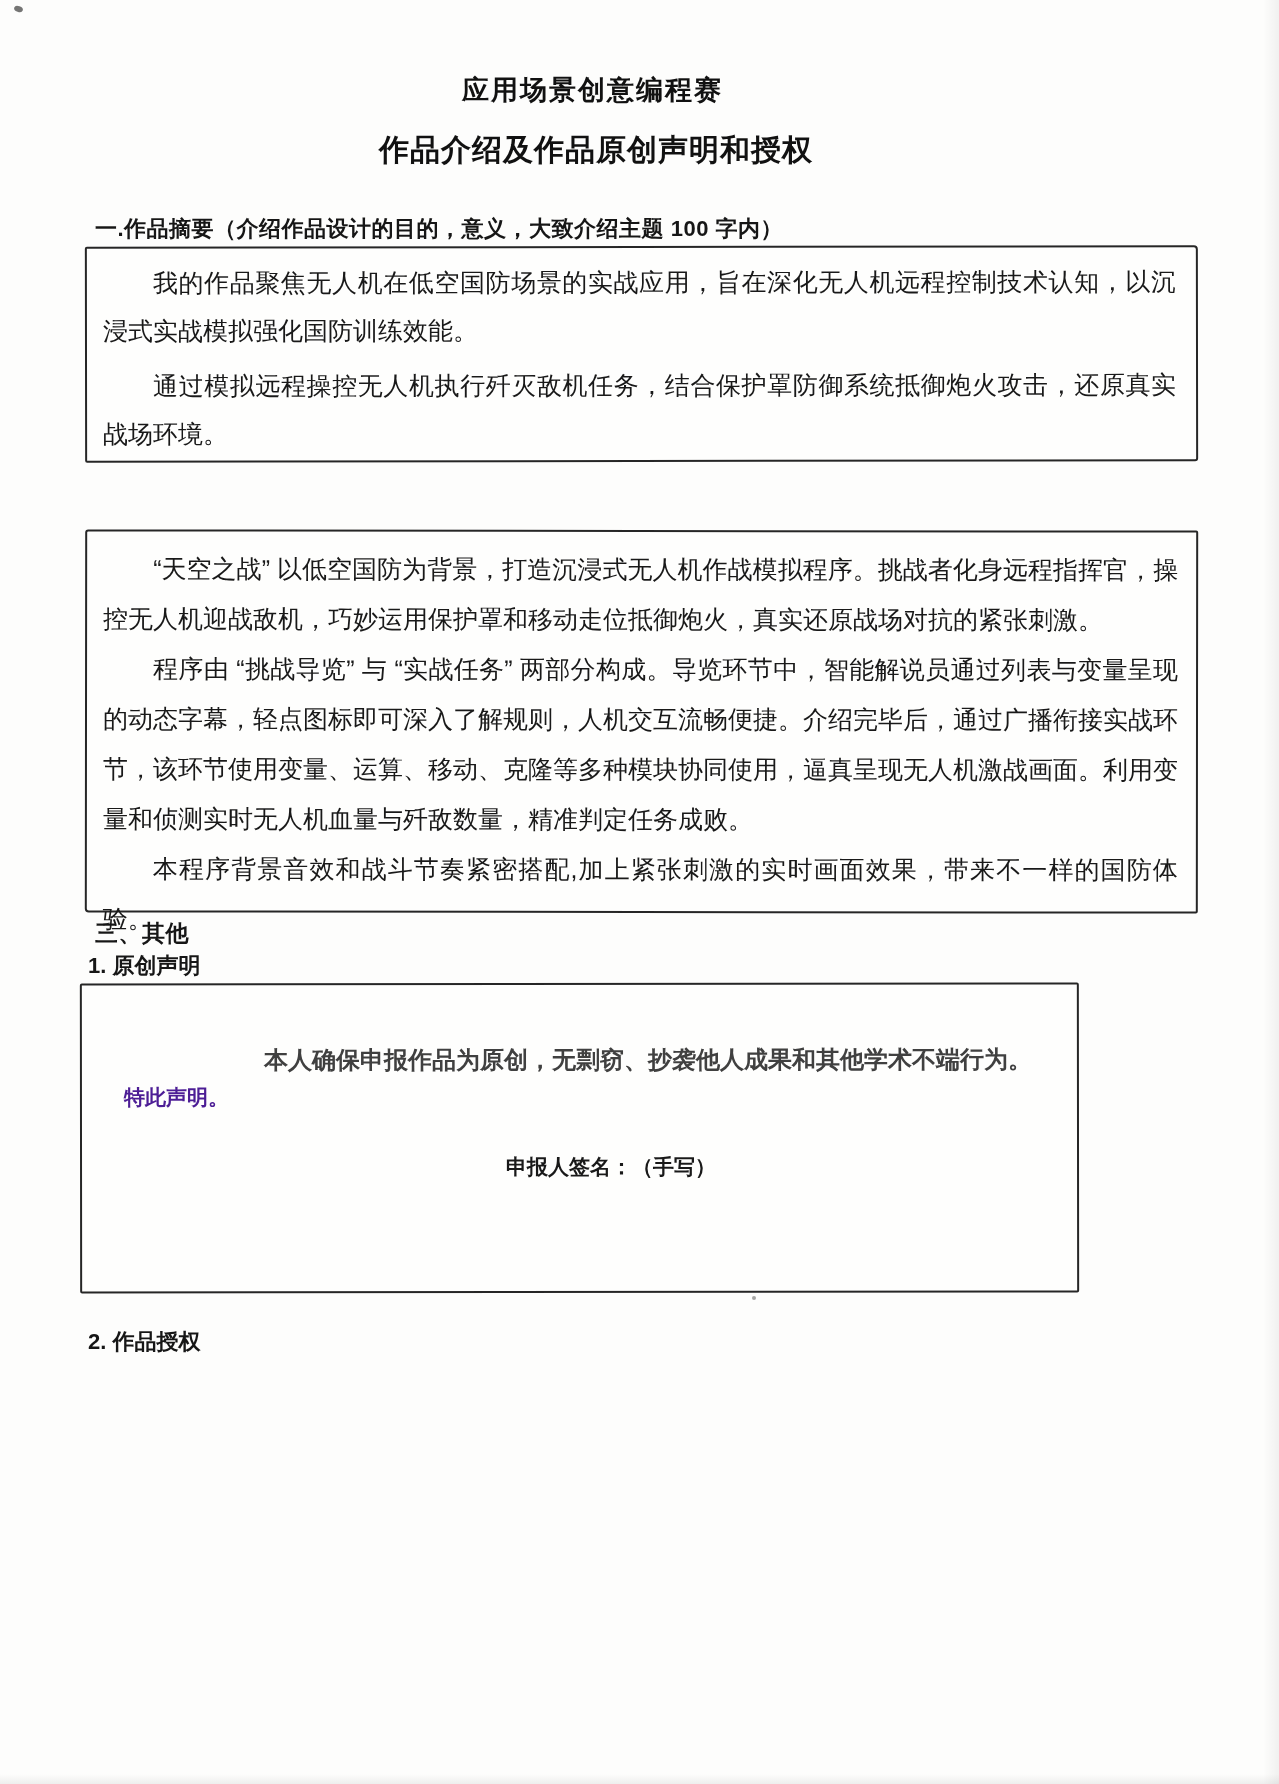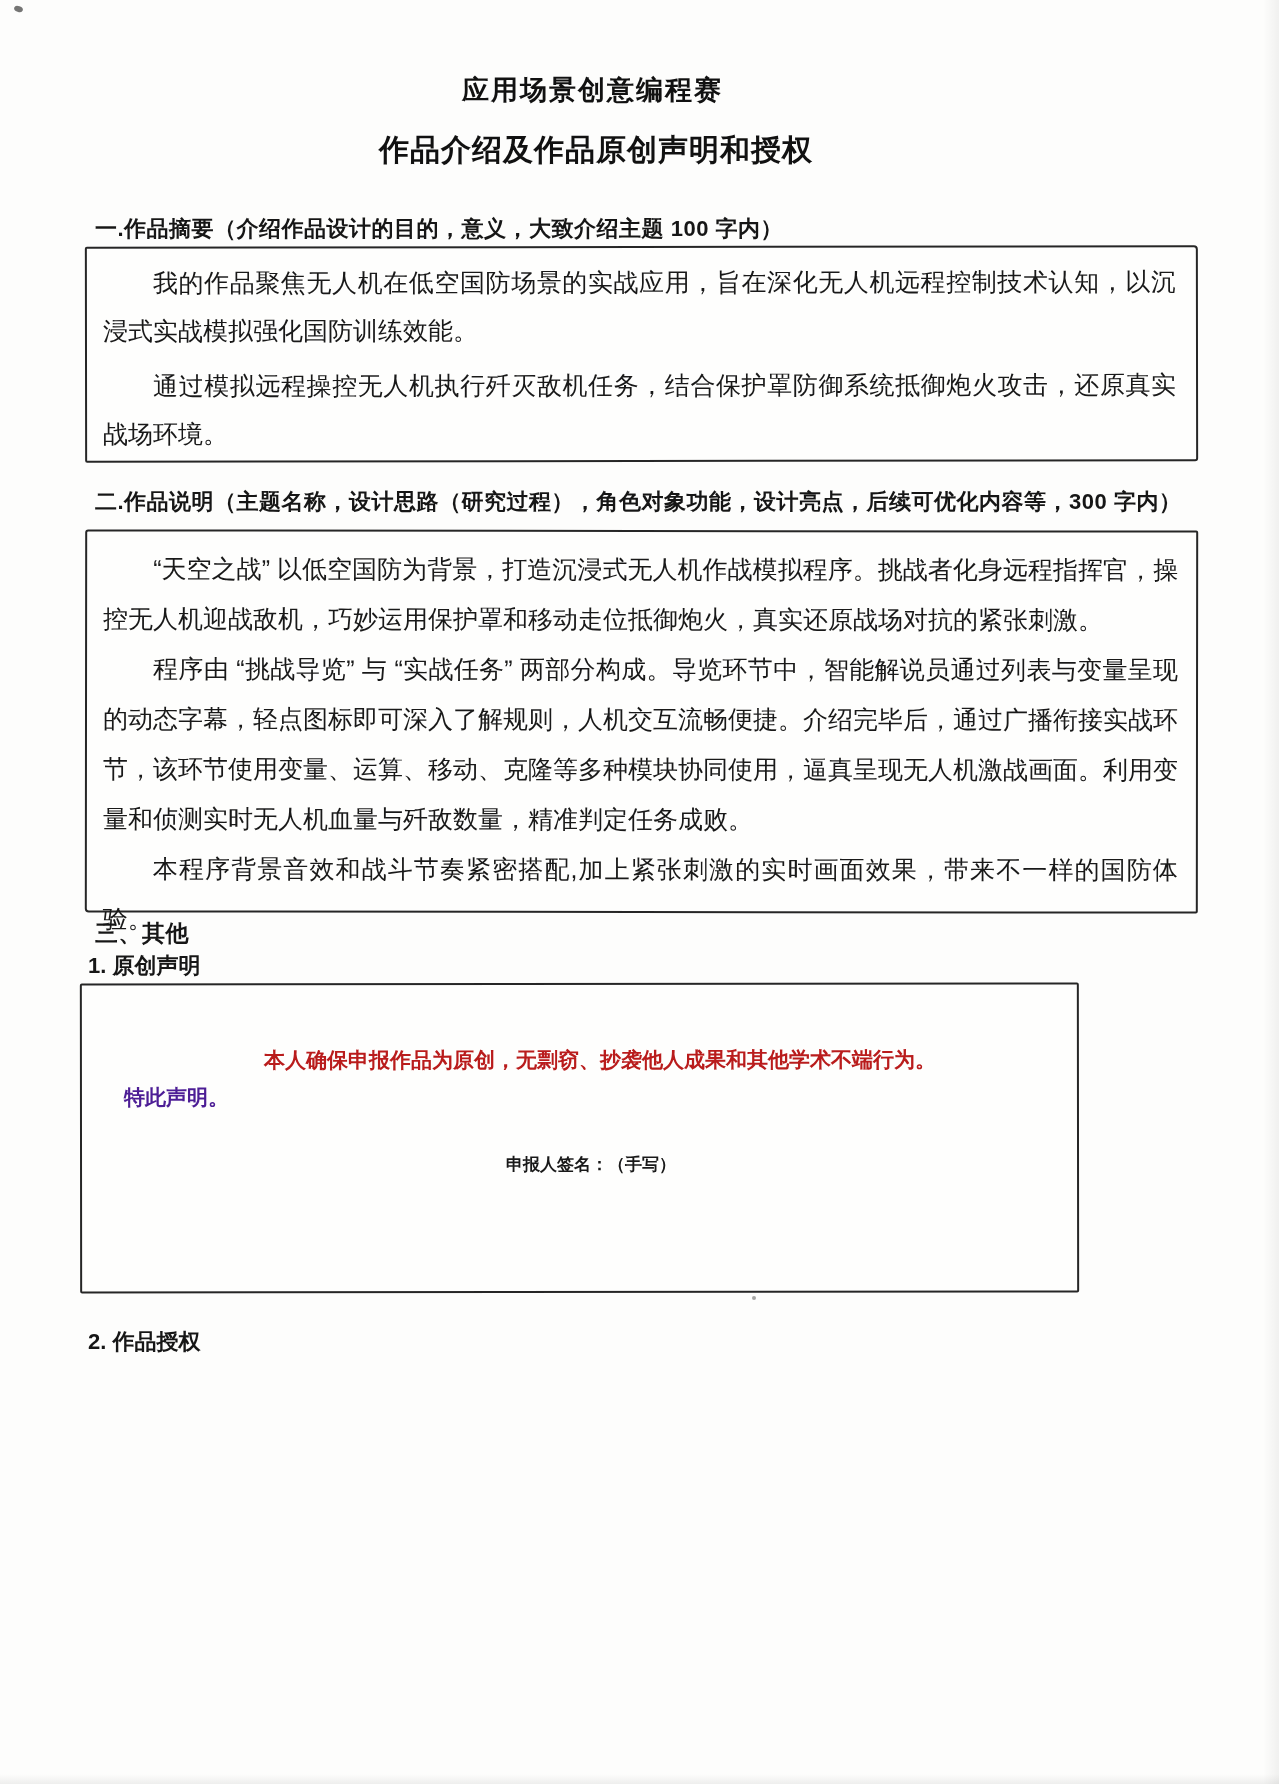--- a/index.html
+++ b/index.html
@@ -65,28 +65,28 @@
 
   .box1 p, .box2 p{
     margin:0;font-size:25px;font-weight:500;color:#191919;
     line-height:48px;text-indent:2em;text-align:justify;
   }
   .box2 p{line-height:50px;}
   .box1 p + p{margin-top:7px;}
 
   .decl-statement{
     margin:58px 30px 0 182px;
-    font-size:21px;font-weight:600;color:#b91c1c;line-height:34px;
+    font-size:24px;font-weight:600;color:#404040;line-height:34px;
   }
   .decl-closing{
     margin:6px 0 0 42px;
     font-size:21px;font-weight:600;color:#4c1d95;
   }
   .sign-line{
-    font-size:17px;font-weight:600;color:#191919;white-space:nowrap;
+    font-size:21px;font-weight:600;color:#191919;white-space:nowrap;
   }
   .box3 .sign1{margin:42px 0 0 424px;}
   .box3 .sign2{margin:36px 0 0 424px;}
 
   .box4 p{
     margin:22px 20px 0 16px;
     font-size:21px;font-weight:600;color:#191919;
     line-height:46px;text-indent:2em;text-align:justify;
   }
   .box4 .sign3{margin:102px 0 0 424px;}
@@ -101,21 +101,20 @@
 
   <h1 class="title">应用场景创意编程赛</h1>
   <h2 class="subtitle">作品介绍及作品原创声明和授权</h2>
 
   <div class="sec-heading s1">一.作品摘要（介绍作品设计的目的，意义，大致介绍主题 100 字内）</div>
   <div class="box box1">
     <p>我的作品聚焦无人机在低空国防场景的实战应用，旨在深化无人机远程控制技术认知，以沉浸式实战模拟强化国防训练效能。</p>
     <p>通过模拟远程操控无人机执行歼灭敌机任务，结合保护罩防御系统抵御炮火攻击，还原真实战场环境。</p>
   </div>
 
-  <div class="sec-heading s2">二.作品说明（主题名称，设计思路（研究过程），角色对象功能，设计亮点，后续可优化内容等，300 字内）</div>
   <div class="box box2">
     <p>“天空之战” 以低空国防为背景，打造沉浸式无人机作战模拟程序。挑战者化身远程指挥官，操控无人机迎战敌机，巧妙运用保护罩和移动走位抵御炮火，真实还原战场对抗的紧张刺激。</p>
     <p>程序由 “挑战导览” 与 “实战任务”  两部分构成。导览环节中，智能解说员通过列表与变量呈现的动态字幕，轻点图标即可深入了解规则，人机交互流畅便捷。介绍完毕后，通过广播衔接实战环节，该环节使用变量、运算、移动、克隆等多种模块协同使用，逼真呈现无人机激战画面。利用变量和侦测实时无人机血量与歼敌数量，精准判定任务成败。</p>
     <p>本程序背景音效和战斗节奏紧密搭配,加上紧张刺激的实时画面效果，带来不一样的国防体验。</p>
   </div>
 
   <div class="sec-heading s3">三、其他</div>
 
   <div class="sub-heading s3a">1. 原创声明</div>
   <div class="box box3">

